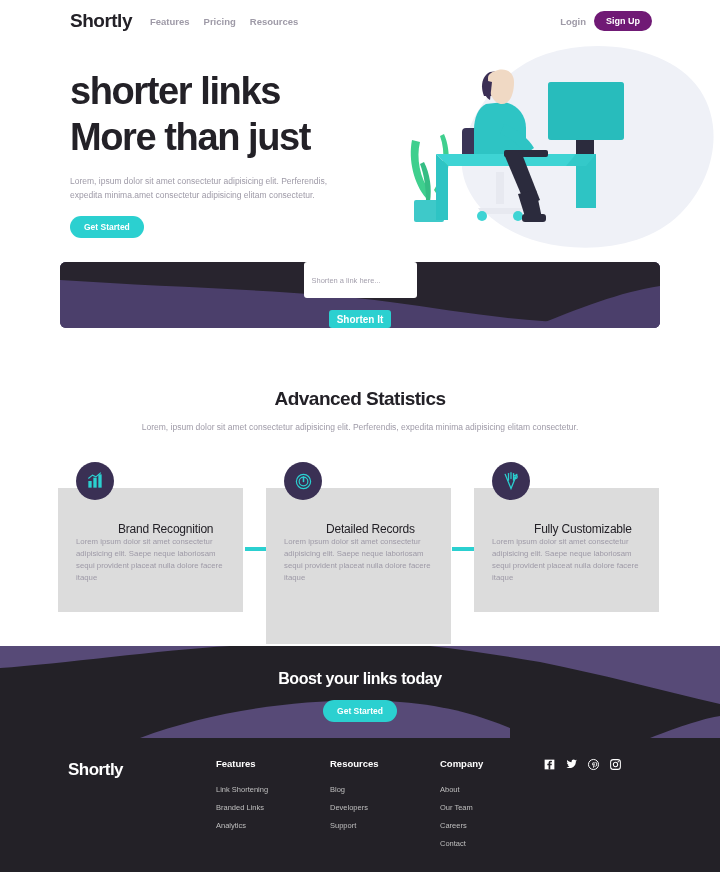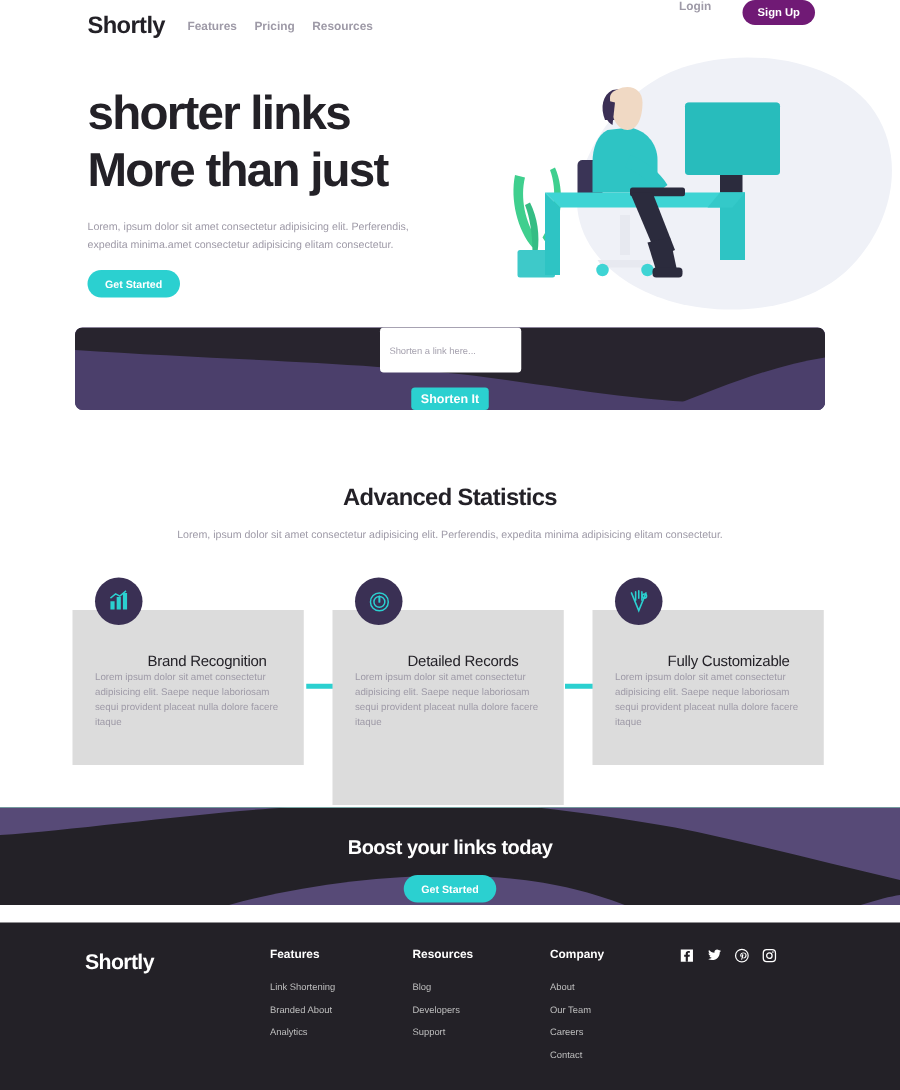--- a/index.html
+++ b/index.html
@@ -17,21 +17,21 @@
     display: flex; align-items: center;
   }
   .brand {
     margin-left: 70px; font-size: 19px; font-weight: bold;
     color: #232127; letter-spacing: -0.5px;
   }
   .nav-links { display: flex; align-items: center; gap: 14px; margin-left: 18px; }
   .nav-link { font-size: 9.5px; font-weight: bold; color: #9e9aa7; cursor: pointer; }
   .nav-right {
     position: absolute; right: 68px; top: 0; height: 42px;
-    display: flex; align-items: flex-start; gap: 25px;
+    display: flex; align-items: center; gap: 8px;
   }
   .login-link { font-size: 9.5px; font-weight: bold; color: #9e9aa7; cursor: pointer; }
   .signup-btn {
     background: #701a75; color: #fff; font-size: 9px; font-weight: bold;
     border-radius: 20px; padding: 5px 12px; border: none; cursor: pointer;
     font-family: "Liberation Sans", sans-serif;
   }
 
   
   .hero { position: absolute; top: 42px; left: 0; width: 720px; height: 215px; }
@@ -99,22 +99,22 @@
     display: flex; align-items: center; justify-content: center;
   }
   .card-title { font-size: 12px; font-weight: normal; color: #232127; letter-spacing: -0.2px; margin-left: 42px; }
   .card-body {
     margin-top: 0; font-size: 7.8px; line-height: 12px;
     font-weight: normal; color: #9e9aa7;
   }
 
   
   .boost {
-    position: absolute; top: 646px; left: 0; width: 720px; height: 78px;
-    background: #0f766e; overflow: hidden;
+    position: absolute; top: 646px; left: 0; width: 720px; height: 92px;
+    background: #7f1d1d; overflow: hidden;
   }
   .boost-bg { position: absolute; inset: 0; }
   .boost-inner { position: absolute; inset: 0; text-align: center; padding-top: 24px; }
   .boost-title { font-size: 16px; font-weight: bold; color: #fff; letter-spacing: -0.4px; }
   .boost-btn {
     margin-top: 12px; background: #2bd0d0; color: #fff; font-size: 8.5px;
     font-weight: bold; border-radius: 20px; padding: 6px 14px; border: none;
     cursor: pointer; font-family: "Liberation Sans", sans-serif;
   }
 
@@ -281,21 +281,21 @@
       <button class="boost-btn">Get Started</button>
     </div>
   </div>
 
   <div class="footer">
     <div class="footer-brand">Shortly</div>
 
     <div class="fcol f1">
       <div class="fcol-title">Features</div>
       <span class="fcol-link">Link Shortening</span>
-      <span class="fcol-link">Branded About</span>
+      <span class="fcol-link">Branded Links</span>
       <span class="fcol-link">Analytics</span>
     </div>
 
     <div class="fcol f2">
       <div class="fcol-title">Resources</div>
       <span class="fcol-link">Blog</span>
       <span class="fcol-link">Developers</span>
       <span class="fcol-link">Support</span>
     </div>
 

